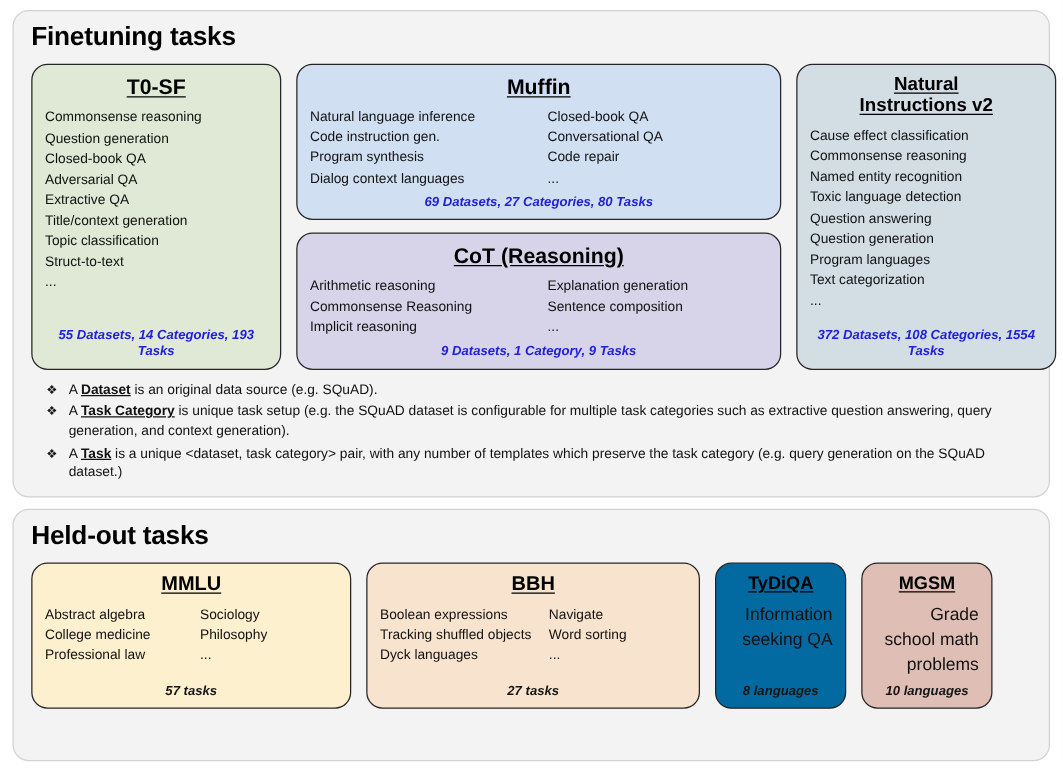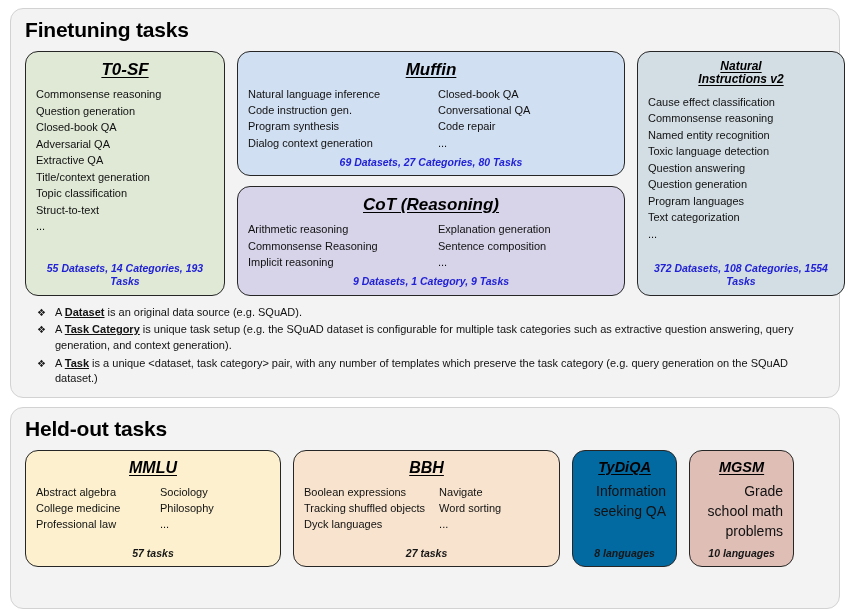--- a/index.html
+++ b/index.html
@@ -56,21 +56,20 @@
   }
   .card-title {
     text-align: center;
     font-size: 15px;
     font-weight: bold;
     color: #000000;
     text-decoration: underline;
     text-underline-offset: 2px;
     line-height: 1.12;
     margin-bottom: 7px;
-    font-style: italic;
   }
   .card-stat {
     text-align: center;
     font-size: 10.5px;
     font-style: italic;
     font-weight: bold;
     color: #2121d6;
     line-height: 1.22;
     margin-top: auto;
     padding-top: 5px;
@@ -106,21 +105,21 @@
 
   .card-t0sf    { background: #dfe9d6; }
   .card-muffin  { background: #d1dff2; }
   .card-cot     { background: #d7d3e9; }
   .card-niv2    { background: #d3dee4; }
 
   .card-t0sf .item, .card-niv2 .item { line-height: 1.5; }
   .card-t0sf .card-title { font-size: 17px; }
   .card-muffin .card-title { font-size: 17px; }
   .card-cot .card-title { font-size: 17px; }
-  .card-niv2 .card-title { font-size: 12px; }
+  .card-niv2 .card-title { font-size: 15px; }
 
   .card-muffin .items > .col { min-width: 176px; }
   .card-cot .items > .col    { min-width: 176px; }
 
   
   .notes {
     margin: 9px 2px 0 12px;
     display: flex;
     flex-direction: column;
     gap: 2px;
@@ -200,21 +199,21 @@
 
       <div class="ft-mid">
 
         <div class="card card-muffin">
           <div class="card-title">Muffin</div>
           <div class="items">
             <div class="col">
               <div class="item">Natural language inference</div>
               <div class="item">Code instruction gen.</div>
               <div class="item">Program synthesis</div>
-              <div class="item">Dialog context generation</div>
+              <div class="item">Dialog context languages</div>
             </div>
             <div class="col">
               <div class="item">Closed-book QA</div>
               <div class="item">Conversational QA</div>
               <div class="item">Code repair</div>
               <div class="item">...</div>
             </div>
           </div>
           <div class="card-stat">69 Datasets, 27 Categories, 80 Tasks</div>
         </div>

